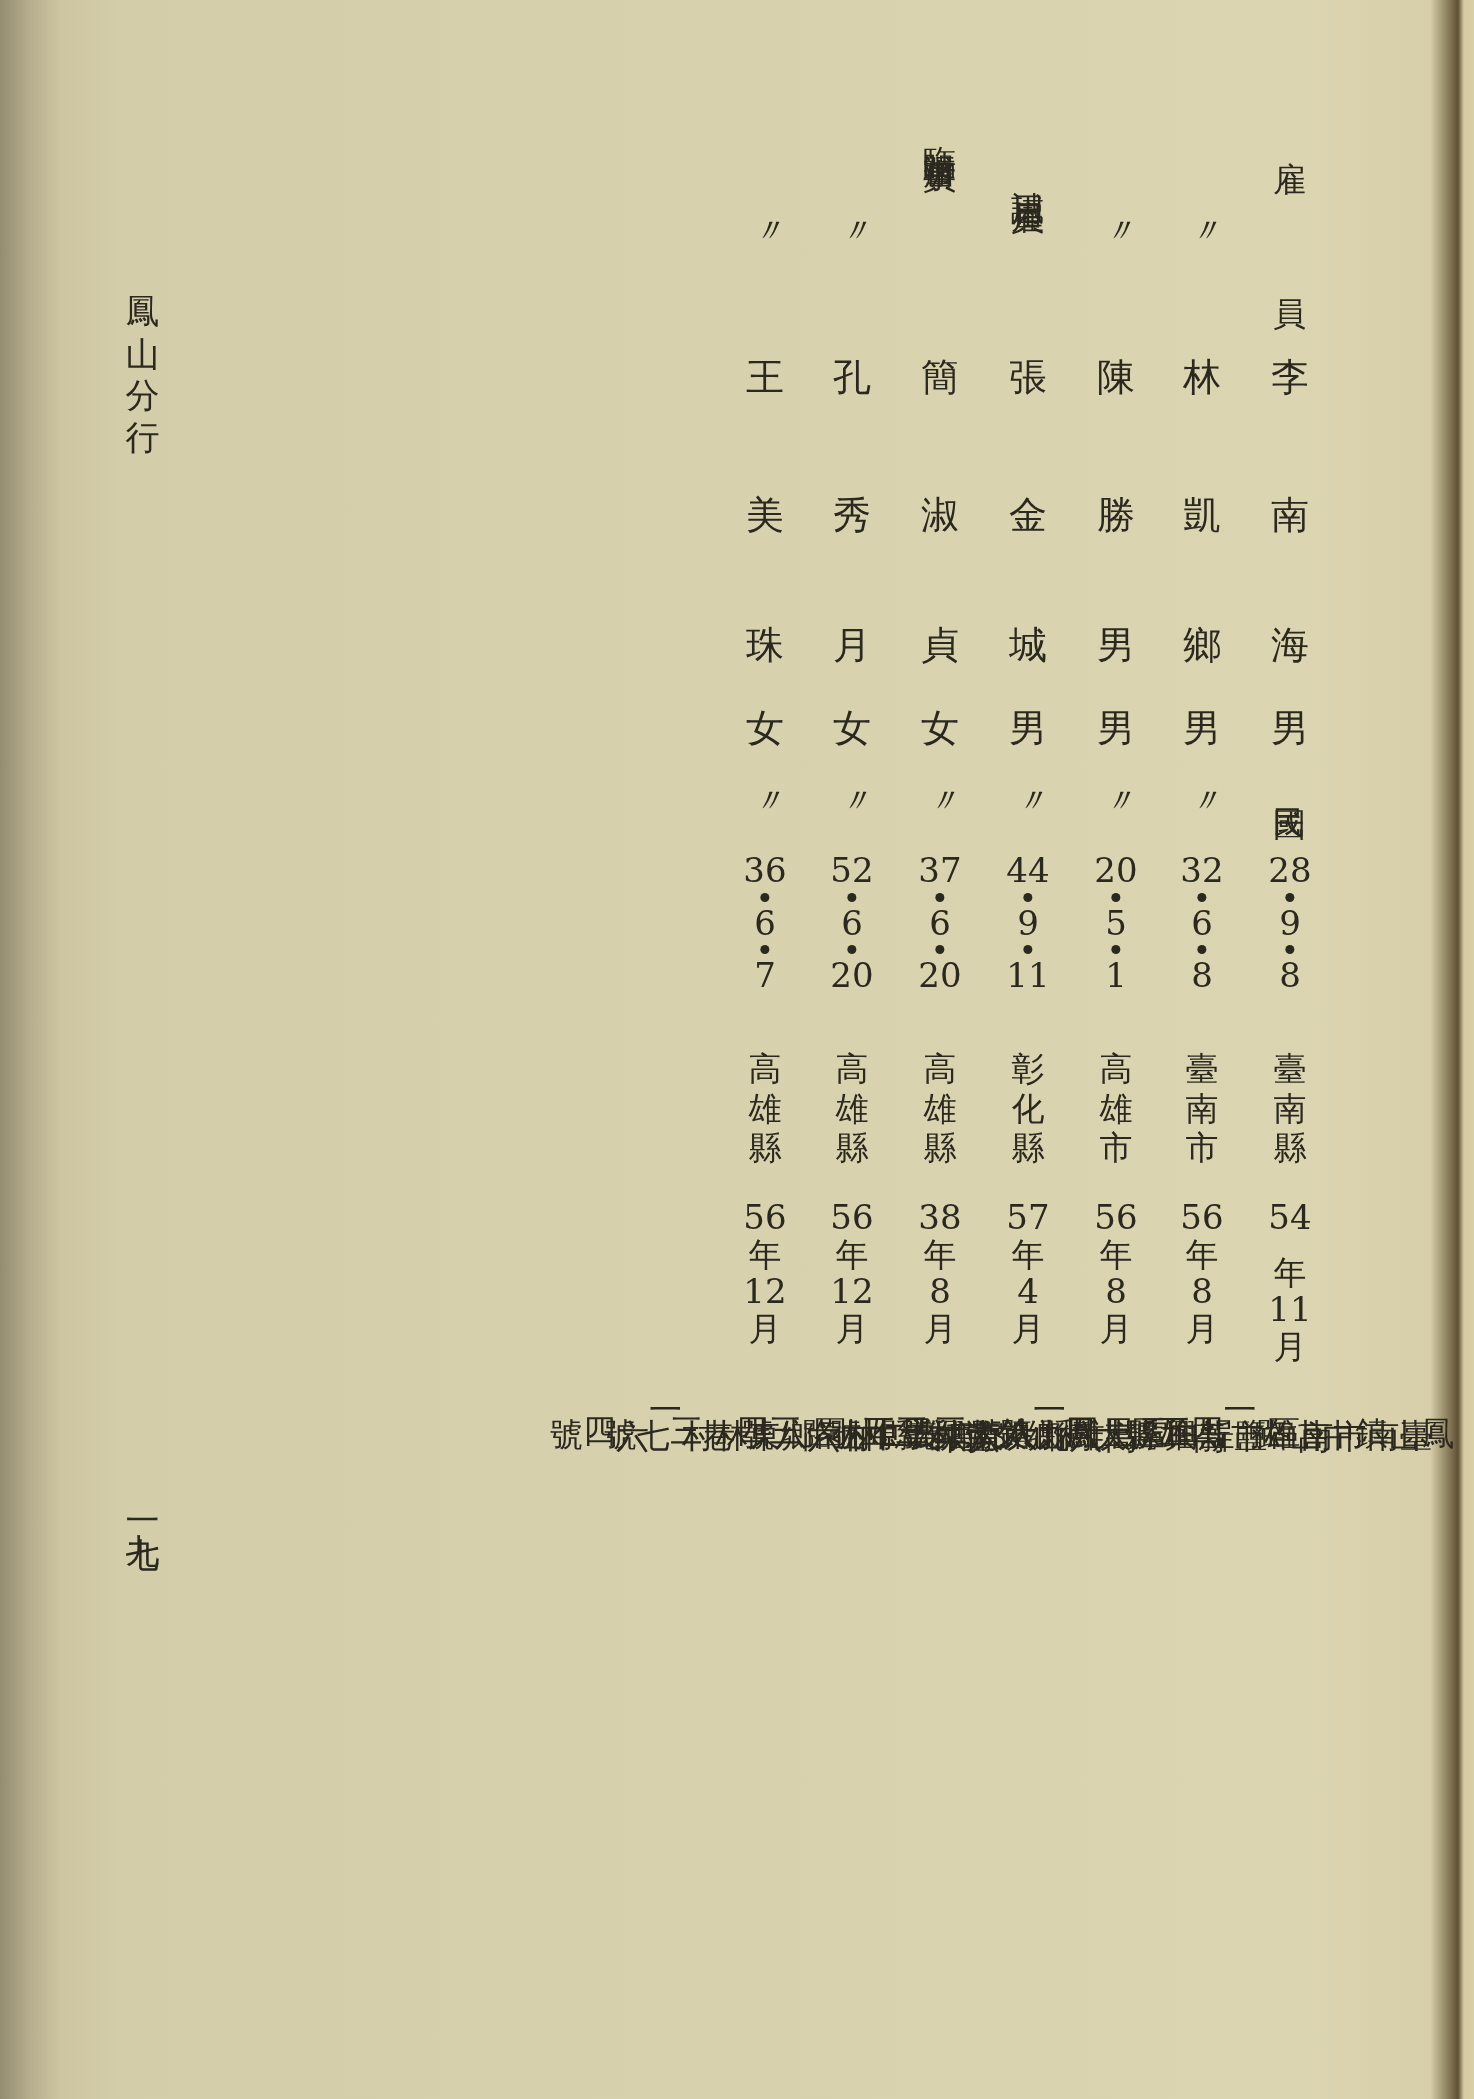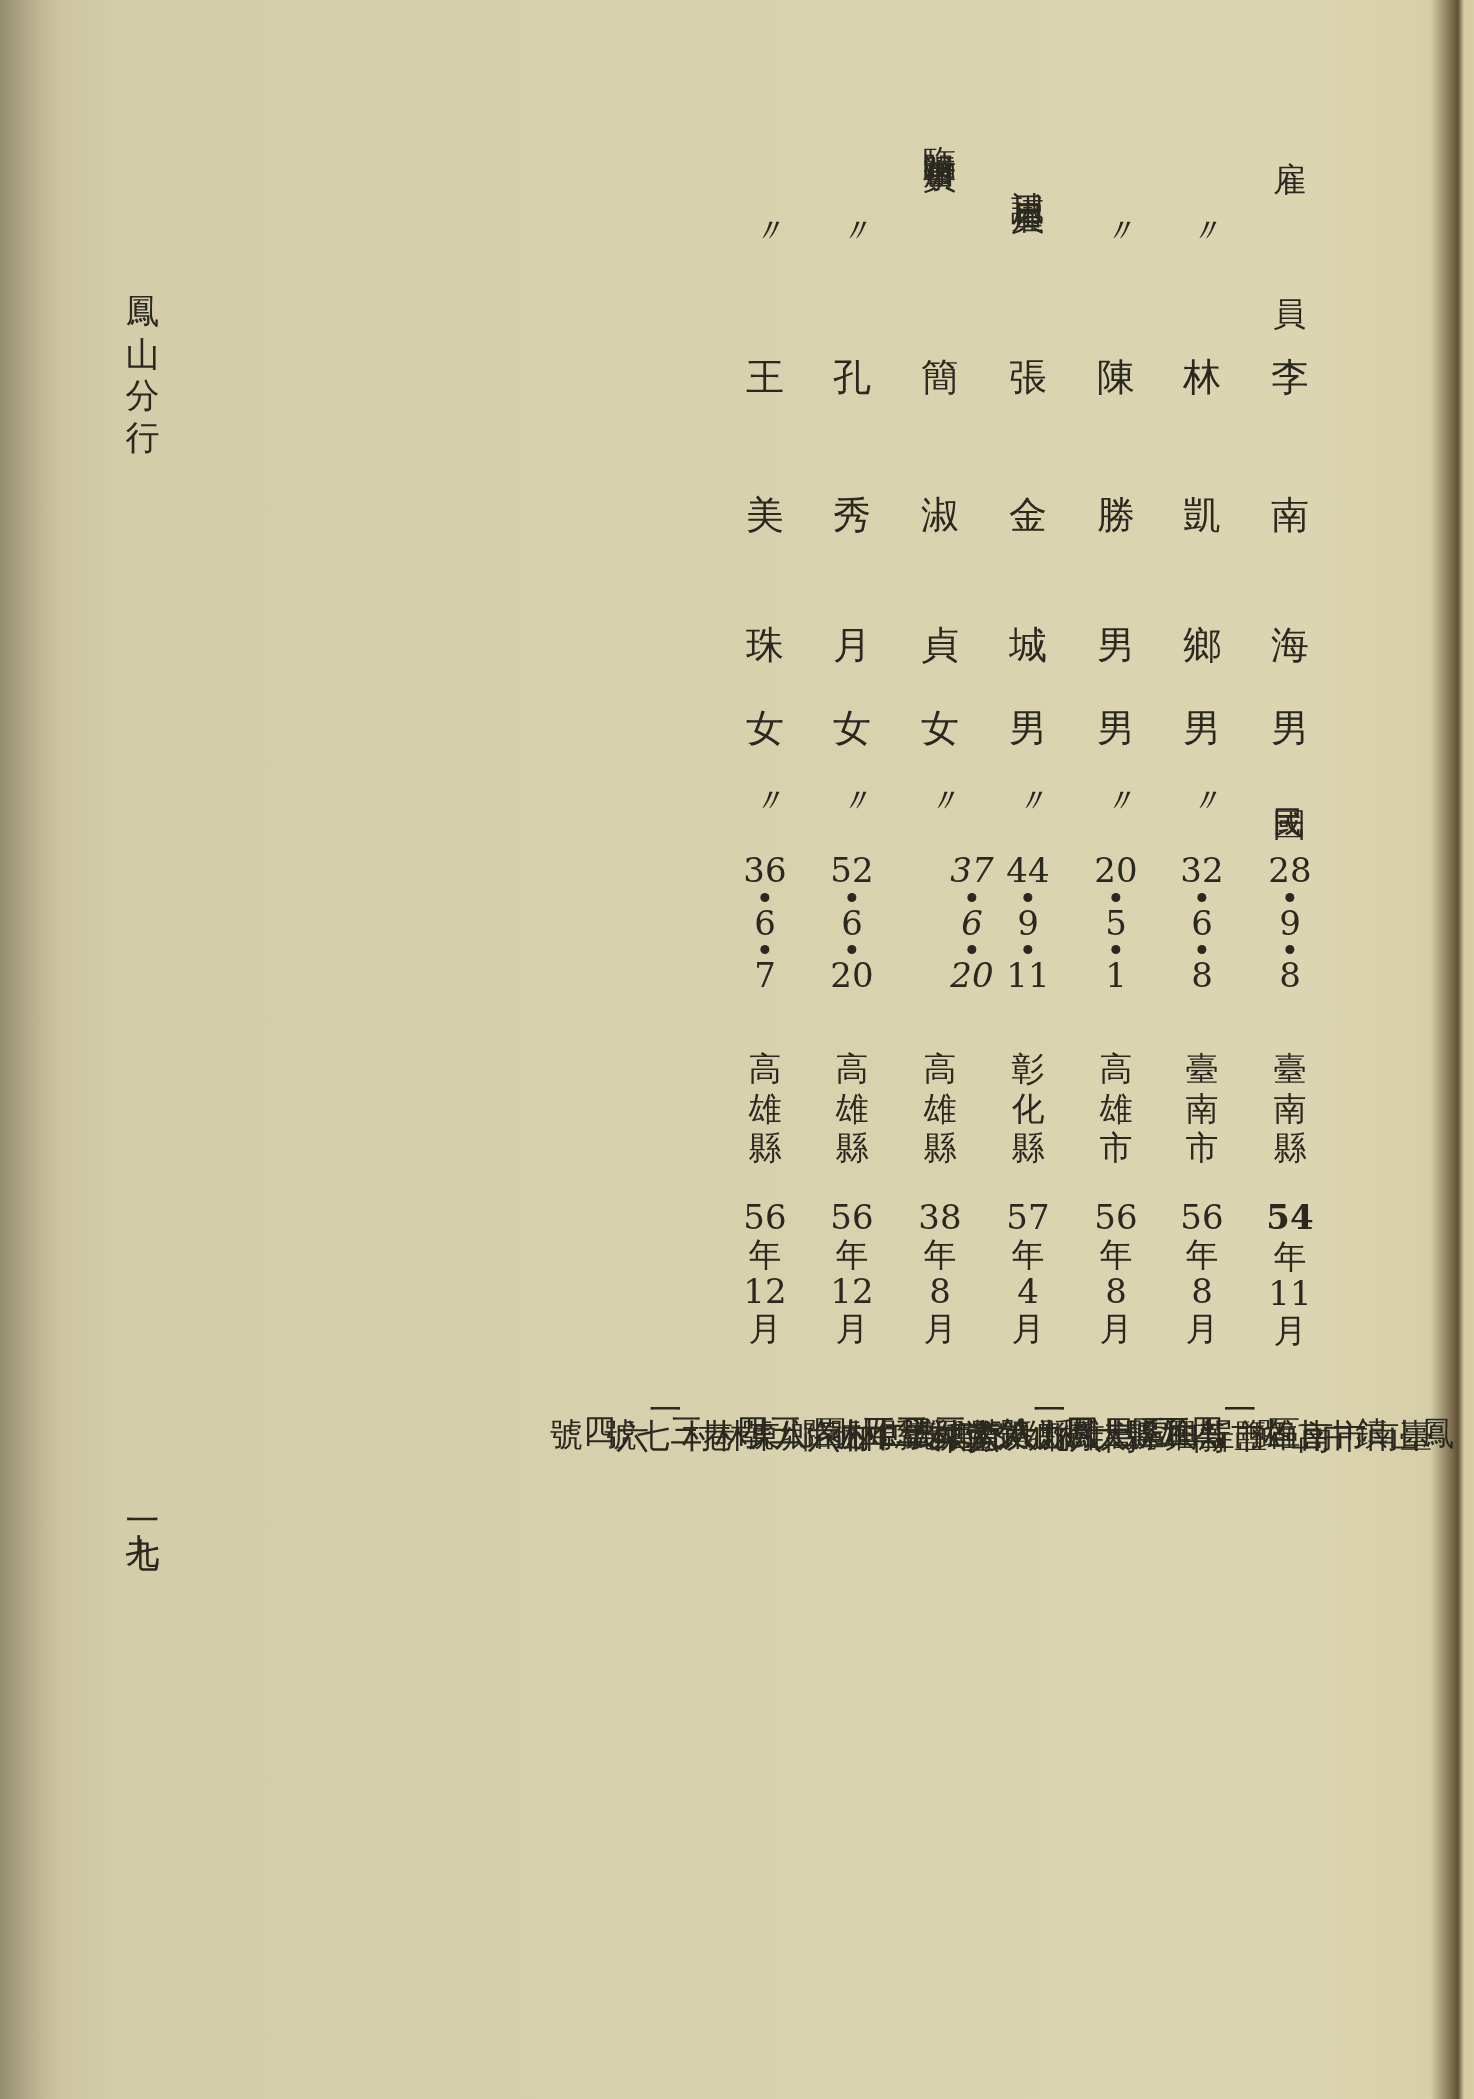--- a/index.html
+++ b/index.html
@@ -66,21 +66,21 @@
         <span class="num">9</span>
         <div class="dot"></div>
         <span class="num">8</span>
       </div>
       <div class="cell stack" style="left:1290px;top:1052px;">
         <span class="han" style="margin-bottom:5px;">臺</span>
         <span class="han" style="margin-bottom:5px;">南</span>
         <span class="han" style="margin-bottom:5px;">縣</span>
       </div>
       <div class="cell stack" style="left:1290px;top:1200px;">
-        <span class="num" style="margin-bottom:4px;font-weight:bold;">54</span>
+        <span class="num" style="margin-bottom:20px;">54</span>
         <span class="han" style="margin-bottom:2px;">年</span>
         <span class="num" style="margin-bottom:2px;">11</span>
         <span class="han">月</span>
       </div>
       <div class="cell addr" style="left:1290px;top:1392px;transform:translateX(-50%);">鳳山鎮中山路一四五號</div>
     </div>
     <div style="position:absolute;left:0;top:0;">
       <div class="cell ditto" style="left:1202px;top:208px;">〃</div>
       <div class="cell char-big" style="left:1202px;top:352px;">林</div>
       <div class="cell char-big" style="left:1202px;top:490px;">凱</div>
@@ -161,21 +161,21 @@
       </div>
       <div class="cell addr" style="left:1028px;top:1392px;transform:translateX(-50%);">高雄縣大樹鄉久堂村三五號</div>
     </div>
     <div style="position:absolute;left:0;top:0;">
       <div class="cell vcol cell-title" style="left:940px;top:120px;letter-spacing:4px;transform:translateX(-50%);">臨時辦事員</div>
       <div class="cell char-big" style="left:940px;top:352px;">簡</div>
       <div class="cell char-big" style="left:940px;top:490px;">淑</div>
       <div class="cell char-big" style="left:940px;top:620px;">貞</div>
       <div class="cell char-big" style="left:940px;top:703px;">女</div>
       <div class="cell ditto" style="left:940px;top:778px;">〃</div>
-      <div class="cell stack" style="left:972px;top:853px;font-style:italic;">
+      <div class="cell stack" style="left:940px;top:853px;">
         <span class="num">37</span>
         <div class="dot"></div>
         <span class="num">6</span>
         <div class="dot"></div>
         <span class="num">20</span>
       </div>
       <div class="cell stack" style="left:940px;top:1052px;">
         <span class="han" style="margin-bottom:5px;">高</span>
         <span class="han" style="margin-bottom:5px;">雄</span>
         <span class="han" style="margin-bottom:5px;">縣</span>

